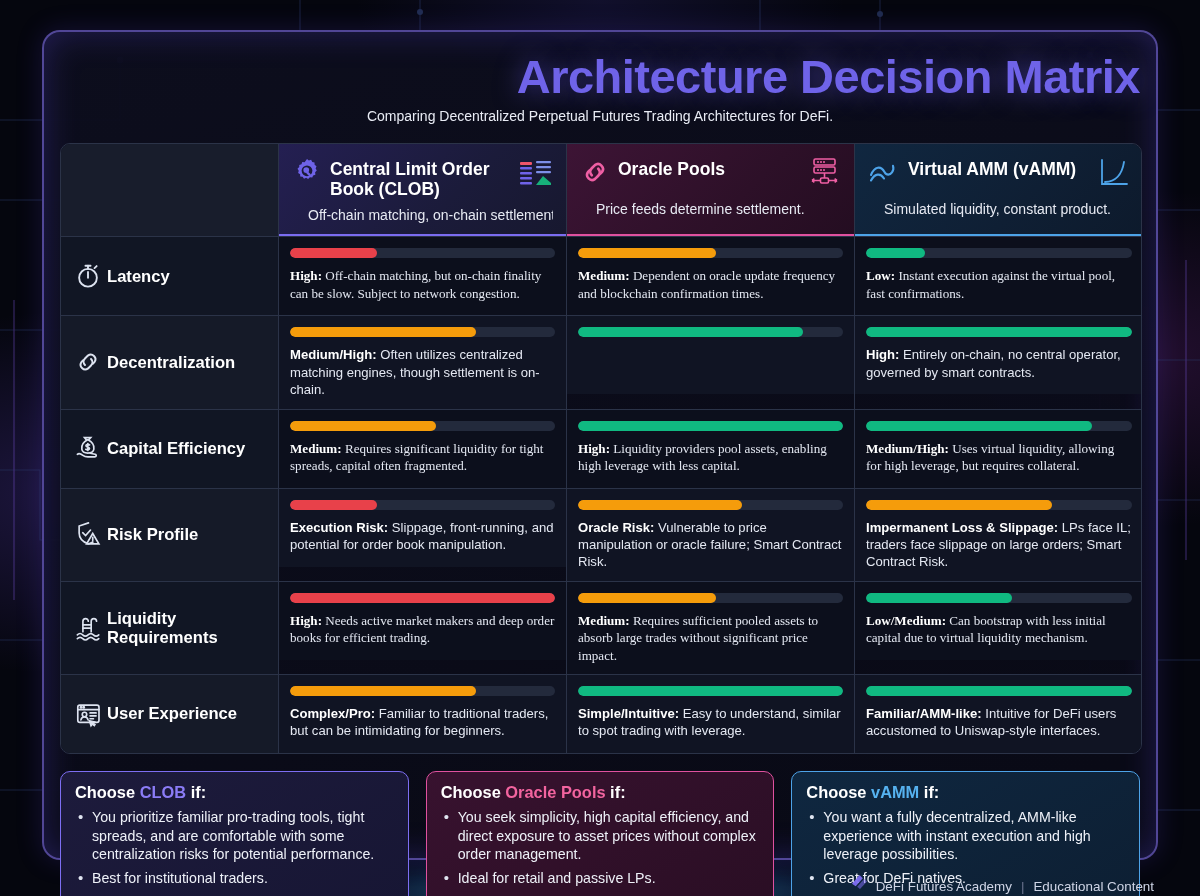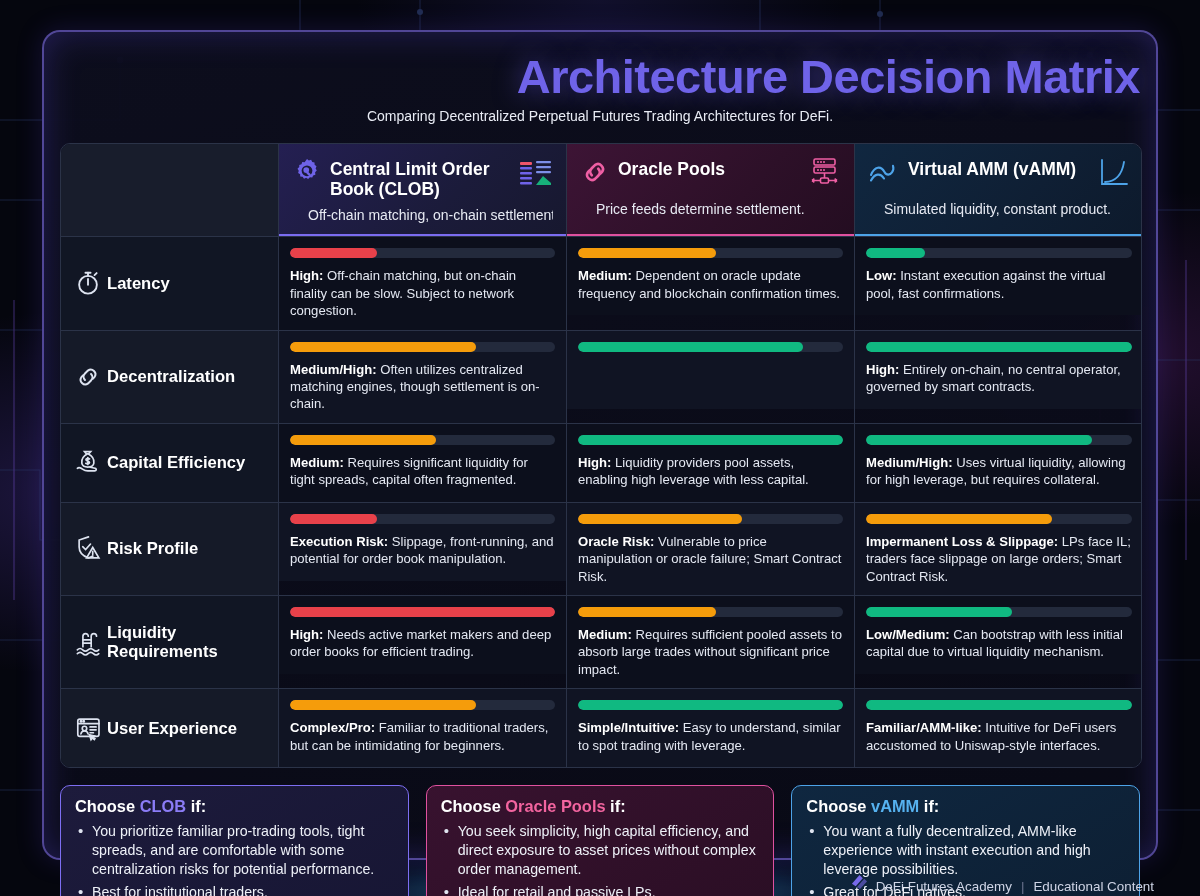--- a/index.html
+++ b/index.html
@@ -65,21 +65,21 @@
   .lab-ic{flex:0 0 30px;height:30px;display:flex;align-items:center;justify-content:center;}
   .lab-t{font-size:16.6px;font-weight:bold;color:#fff;line-height:1.16;}
 
   
   .dcell{padding:11px 11px 10px 11px;background:#0c0f1c;min-height:78px;}
   .bar{height:10px;border-radius:6px;background:#232a3c;overflow:hidden;margin-bottom:9px;}
   .bar > i{display:block;height:100%;border-radius:6px;}
   .txt{font-size:13.1px;color:#e4e8f2;line-height:1.33;}
   .txt b{color:#fff;font-weight:bold;}
 
-  .r-latency .dcell, .r-capital .dcell, .r-liquidity .dcell{background:#0c0f1c;}
+  .r-latency .dcell, .r-capital .dcell, .r-liquidity .dcell{background:#0c0f1c;font-family:Liberation Serif, serif;}
   .mrow.alt .dcell{background:#101423;}
   .mrow.alt .c0 > .lab{background:#151a28;}
   .mrow .c0 > .lab{background:#111624;}
 
   
   .recs{display:flex;gap:17px;margin-top:17px;}
   .rec{flex:1 1 0;border-radius:10px;padding:11px 14px 12px 14px;min-height:128px;}
   .rec h4{font-size:16.4px;color:#fff;font-weight:bold;margin-bottom:6px;}
   .rec ul{list-style:none;}
   .rec li{position:relative;padding-left:17px;font-size:14.2px;color:#eef1f8;

